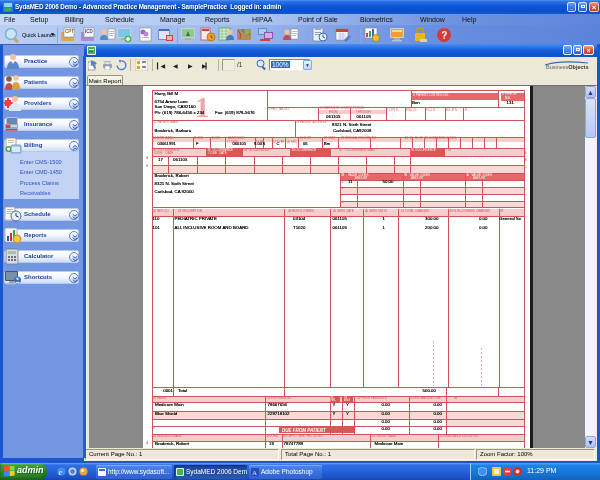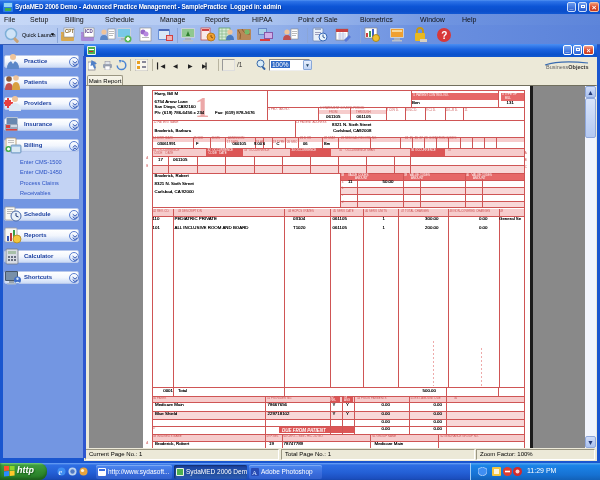--- a/index.html
+++ b/index.html
@@ -669,21 +669,21 @@
 
 <div class="ab" style="left:0;top:463px;width:600px;height:17px;background:linear-gradient(180deg,#6fa5f7 0%,#2e6ee4 12%,#2460d6 55%,#1c4fc0 90%,#1747ae 100%)">
 
  <div class="ab" style="left:0;top:0;width:47px;height:17px;border-radius:0 8px 8px 0;background:linear-gradient(180deg,#7ddb7d 0%,#3f9c3f 12%,#2f8b2f 55%,#267a26 100%);box-shadow:inset 0 -2px 3px #1c5e1c">
   <svg class="ab" style="left:4px;top:3px" width="11" height="11" viewBox="0 0 11 11">
           <rect x="0" y="0" width="5" height="5" fill="#ff4f2b" transform="skewY(-6)"></rect>
           <rect x="5.6" y="0" width="5" height="5" fill="#8cd62b" transform="skewY(-6)"></rect>
           <rect x="0" y="5.6" width="5" height="5" fill="#2b8cff" transform="skewY(-6)"></rect>
           <rect x="5.6" y="5.6" width="5" height="5" fill="#ffc82b" transform="skewY(-6)"></rect>
         </svg>
-  <span class="ab" style="left:17px;top:2px;font-size:9px;font-weight:bold;font-style:italic;color:#fff;text-shadow:1px 1px 1px #1c5e1c">http</span>
+  <span class="ab" style="left:17px;top:2px;font-size:9px;font-weight:bold;font-style:italic;color:#fff;text-shadow:1px 1px 1px #1c5e1c">admin</span>
  </div>
 
  <svg class="ab" style="left:57px;top:4px" width="9" height="9">
         <circle cx="4.5" cy="4.5" r="4" fill="#3f8ef2"></circle>
         <text x="1.5" y="7.5" font-size="8" fill="#fff" font-style="italic" font-family="Liberation Serif">e</text>
       </svg>
  <svg class="ab" style="left:68px;top:4px" width="9" height="9">
         <circle cx="4.5" cy="4.5" r="4" fill="#bcd2ee"></circle>
         <circle cx="4.5" cy="4.5" r="2.2" fill="#4f78c4"></circle>
       </svg>

